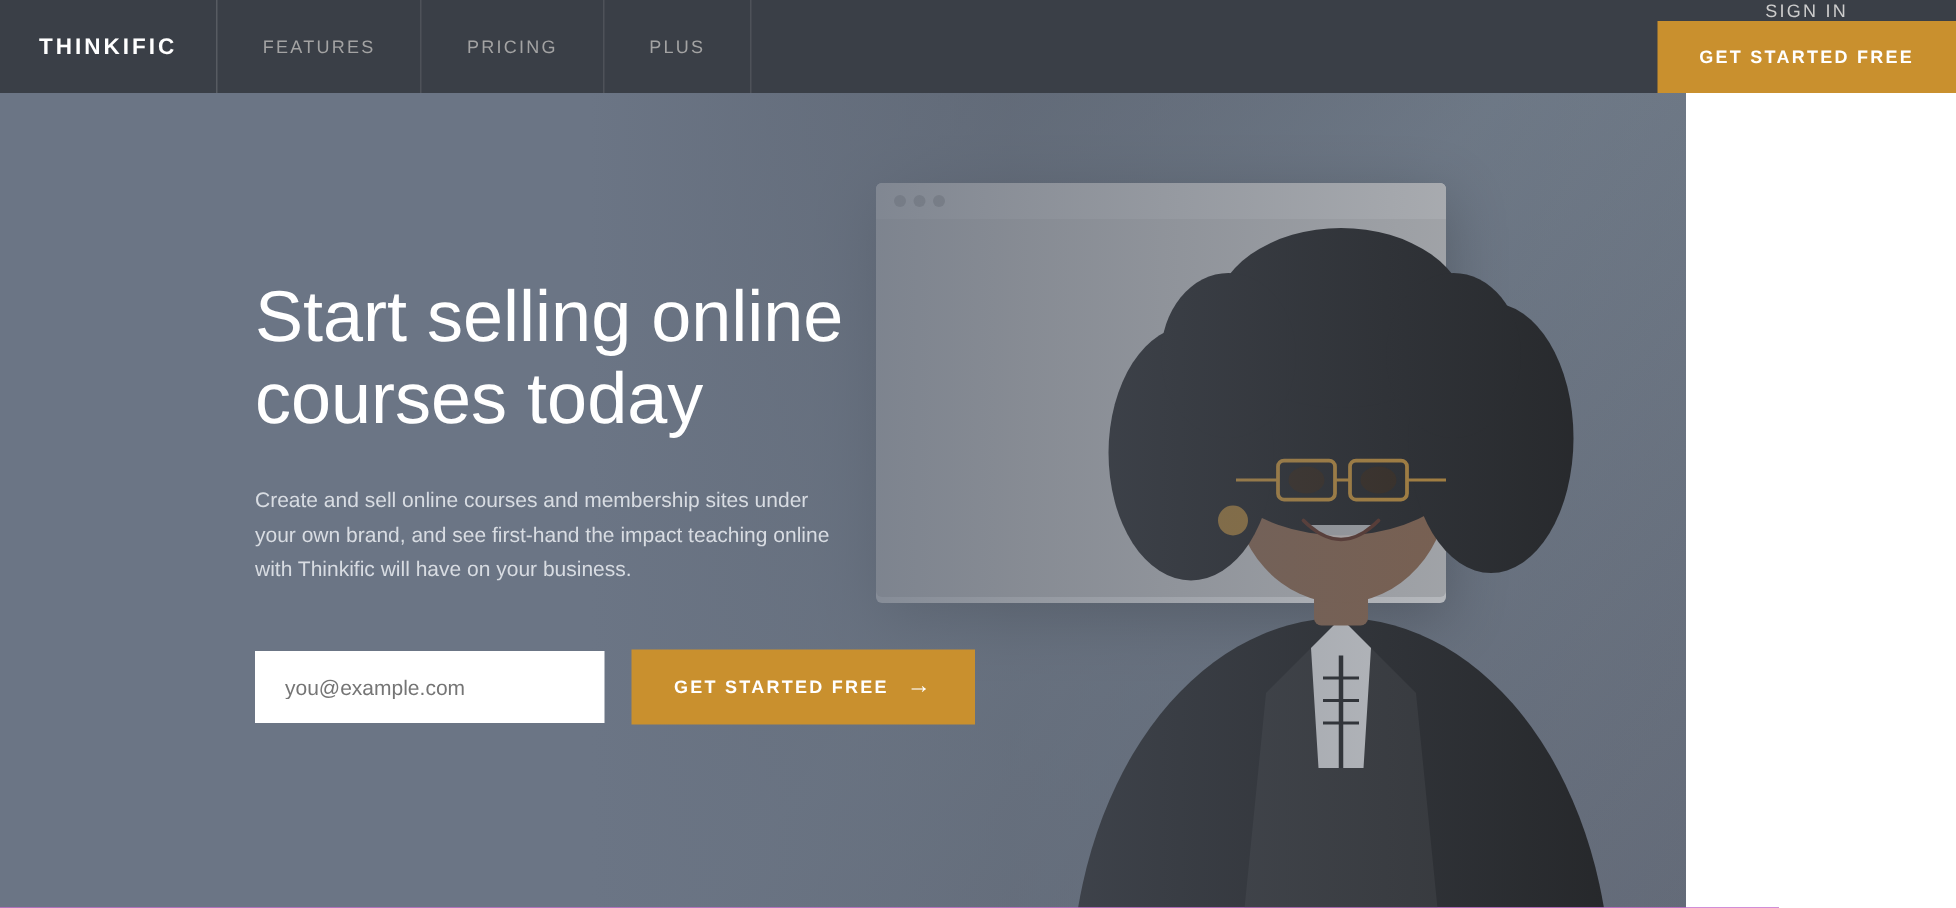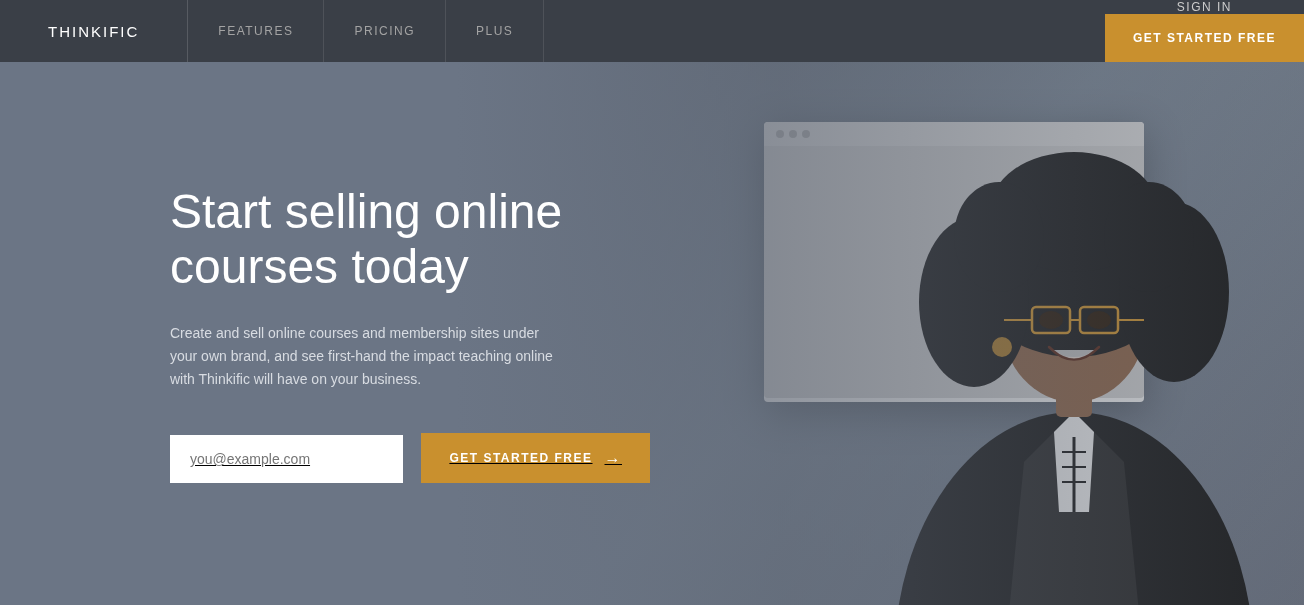--- a/index.html
+++ b/index.html
@@ -21,25 +21,25 @@
       align-items: stretch;
       background: #3a3f47;
       height: 62px;
       position: relative;
       z-index: 10;
     }
 
     .nav-logo {
       display: flex;
       align-items: center;
-      padding: 0 48px;
+      padding: 0 26px;
       color: #ffffff;
       font-size: 15px;
       letter-spacing: 2px;
-      font-weight: 400;
+      font-weight: 700;
       min-width: 140px;
       border-right: 1px solid rgba(255,255,255,0.15);
       cursor: pointer;
     }
 
     .nav-links {
       display: flex;
       align-items: stretch;
       flex: 1;
     }
@@ -89,21 +89,21 @@
       font-weight: 600;
       text-transform: uppercase;
       cursor: pointer;
       height: 100%;
       white-space: nowrap;
     }
 
     
     .hero {
       position: relative;
-      width: 1304px;
+      width: 1124px;
       height: 543px;
       background: #a21caf;
       overflow: hidden;
     }
 
     .hero-bg {
       position: absolute;
       inset: 0;
       background: linear-gradient(135deg, #5a6270 0%, #6e7885 40%, #7a8694 60%, #6b7280 100%);
     }
@@ -175,24 +175,23 @@
       font-size: 14px;
       color: #d8dce2;
       line-height: 1.65;
       max-width: 390px;
       margin-bottom: 42px;
       font-weight: 400;
     }
 
     .hero-form {
       display: flex;
-      align-items: flex-end;
+      align-items: center;
       gap: 18px;
       max-width: 480px;
-      text-decoration: underline;
     }
 
     .hero-input {
       flex: 1;
       padding: 16px 20px;
       border: none;
       background: #ffffff;
       font-size: 14px;
       color: #999;
       outline: none;

